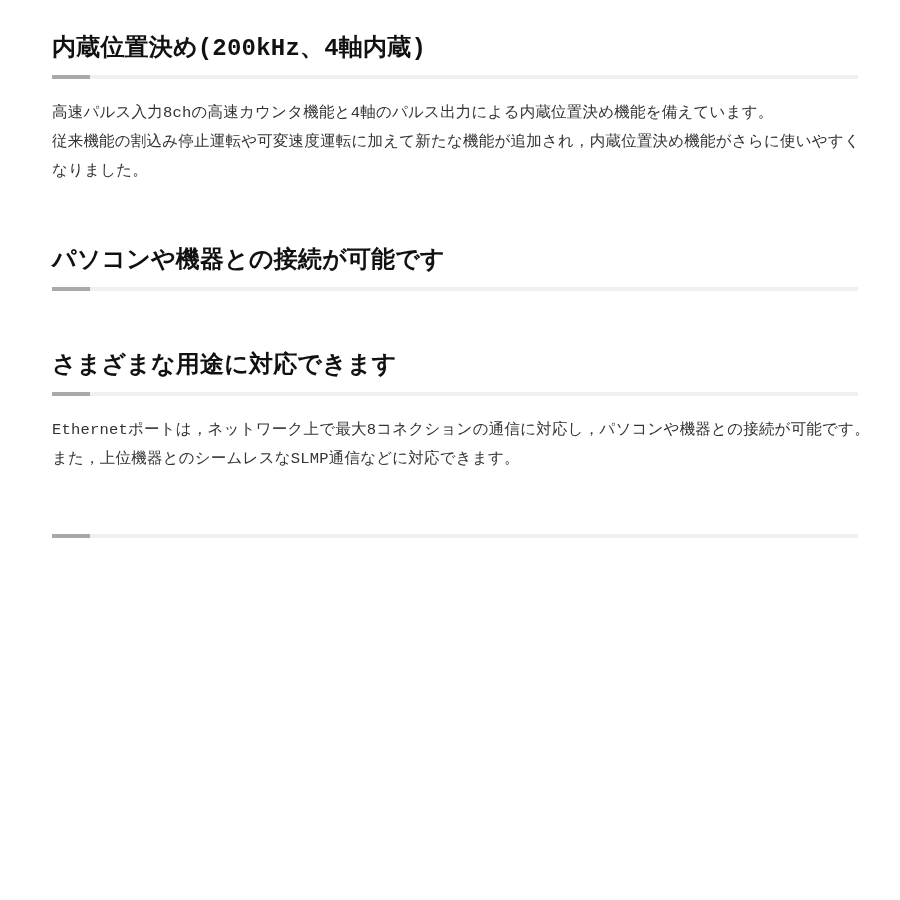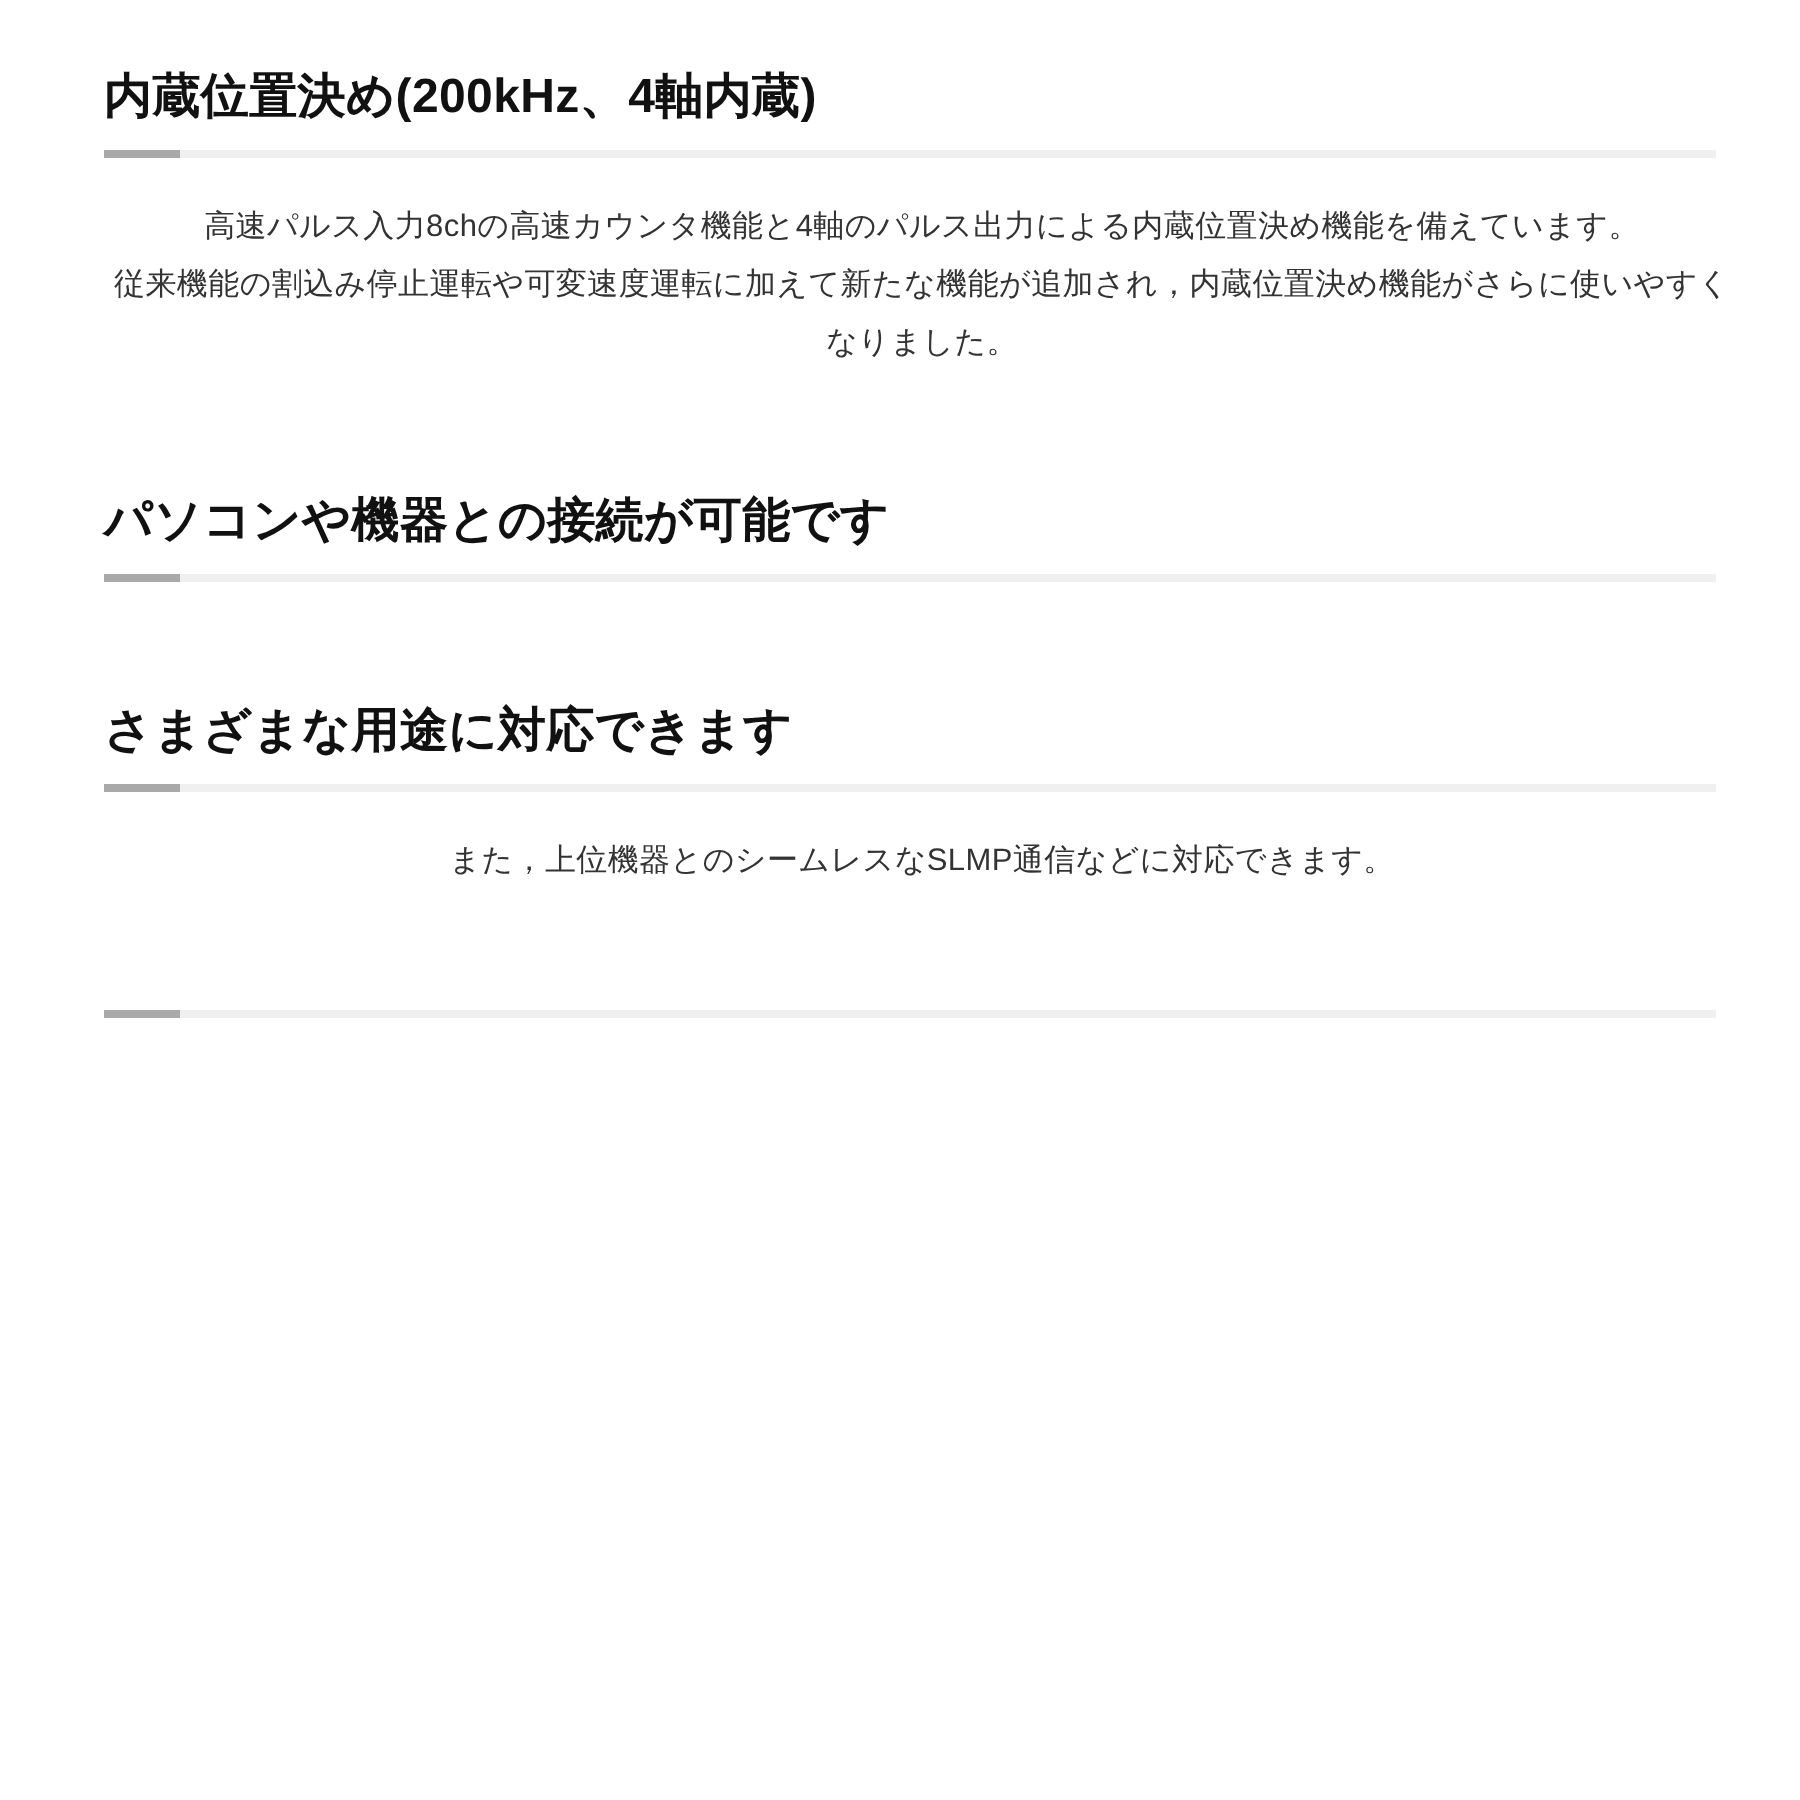--- a/index.html
+++ b/index.html
@@ -13,20 +13,21 @@
   html,body{margin:0;padding:0;}
   body{
     width:900px;height:900px;
     background:var(--page-bg);
     font-family:"Liberation Sans",sans-serif;
     overflow:hidden;
   }
   .content{
     padding:34px 30px 0 52px;
     width:816px;
+    font-family:Liberation Mono, monospace;
   }
   .feature-section{
     margin-bottom:60px;
   }
   .section-heading{
     margin:0 0 11px 0;
     font-size:24px;
     line-height:30px;
     font-weight:700;
     color:var(--heading-color);
@@ -47,21 +48,20 @@
   }
   .section-body{
     width:818px;
   }
   .body-line{
     margin:0;
     font-size:15.5px;
     line-height:29px;
     color:var(--body-color);
     letter-spacing:0.2px;
-    text-align:center;
   }
 </style>
 </head>
 <body>
 
 <main class="content">
 
   <section class="feature-section">
     <h2 class="section-heading">内蔵位置決め(200kHz、4軸内蔵)</h2>
     <div class="heading-underline">
@@ -79,20 +79,21 @@
       <span class="heading-underline-accent"></span>
     </div>
   </section>
 
   <section class="feature-section">
     <h2 class="section-heading">さまざまな用途に対応できます</h2>
     <div class="heading-underline">
       <span class="heading-underline-accent"></span>
     </div>
     <div class="section-body">
+      <p class="body-line">Ethernetポートは，ネットワーク上で最大8コネクションの通信に対応し，パソコンや機器との接続が可能です。</p>
       <p class="body-line">また，上位機器とのシームレスなSLMP通信などに対応できます。</p>
     </div>
   </section>
 
   <section class="feature-section">
     <div class="heading-underline">
       <span class="heading-underline-accent"></span>
     </div>
     <div class="section-body">
     </div>

